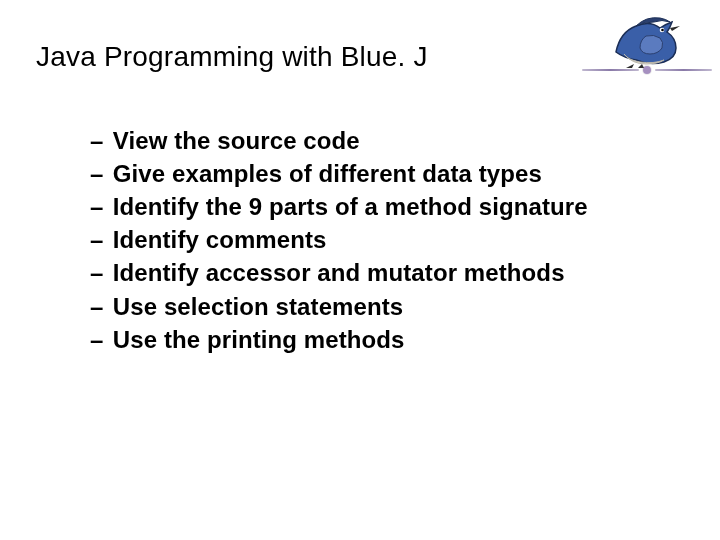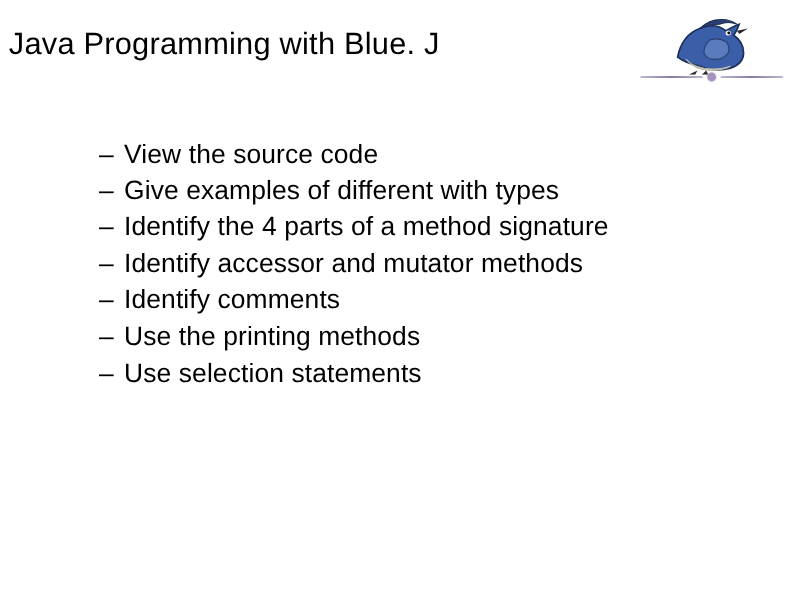--- a/index.html
+++ b/index.html
@@ -13,21 +13,22 @@
       background: #ffffff;
       font-family: Arial, Helvetica, sans-serif;
       color: #000000;
       position: relative;
       overflow: hidden;
     }
     .header {
       padding: 6px 8px 4px 8px;
       display: flex;
       justify-content: space-between;
-      align-items: center;
+      align-items: flex-end;
+      margin-left: 28px;
     }
     .title-block {
       flex: 1;
     }
     .title-line {
       font-size: 28px;
       font-weight: normal;
       line-height: 1.2;
       letter-spacing: 0.2px;
     }
@@ -67,20 +68,21 @@
       background: #a690c0;
       box-shadow: 0 0 0 1px rgba(0,0,0,0.08);
     }
     .bullets {
       margin: 46px 0 0 90px;
     }
     .bullet-item {
       font-size: 24px;
       line-height: 1.38;
       letter-spacing: 0.1px;
+      font-weight: bold;
     }
     .dash {
       display: inline-block;
       width: 16px;
       text-align: left;
     }
   </style>
 </head>
 <body>
 
@@ -105,19 +107,19 @@
     <div class="logo-line">
       <div class="hline"></div>
       <div class="dot"></div>
       <div class="hline"></div>
     </div>
   </div>
 </div>
 
 <div class="bullets">
   <div class="bullet-item"><span class="dash">–</span> <span>View the source code</span></div>
-  <div class="bullet-item"><span class="dash">–</span> <span>Give examples of different with types</span></div>
-  <div class="bullet-item"><span class="dash">–</span> <span>Identify the 4 parts of a method signature</span></div>
+  <div class="bullet-item"><span class="dash">–</span> <span>Give examples of different data types</span></div>
+  <div class="bullet-item"><span class="dash">–</span> <span>Identify the 9 parts of a method signature</span></div>
+  <div class="bullet-item"><span class="dash">–</span> <span>Identify comments</span></div>
   <div class="bullet-item"><span class="dash">–</span> <span>Identify accessor and mutator methods</span></div>
-  <div class="bullet-item"><span class="dash">–</span> <span>Identify comments</span></div>
+  <div class="bullet-item"><span class="dash">–</span> <span>Use selection statements</span></div>
   <div class="bullet-item"><span class="dash">–</span> <span>Use the printing methods</span></div>
-  <div class="bullet-item"><span class="dash">–</span> <span>Use selection statements</span></div>
 </div>
 
 </body></html>

